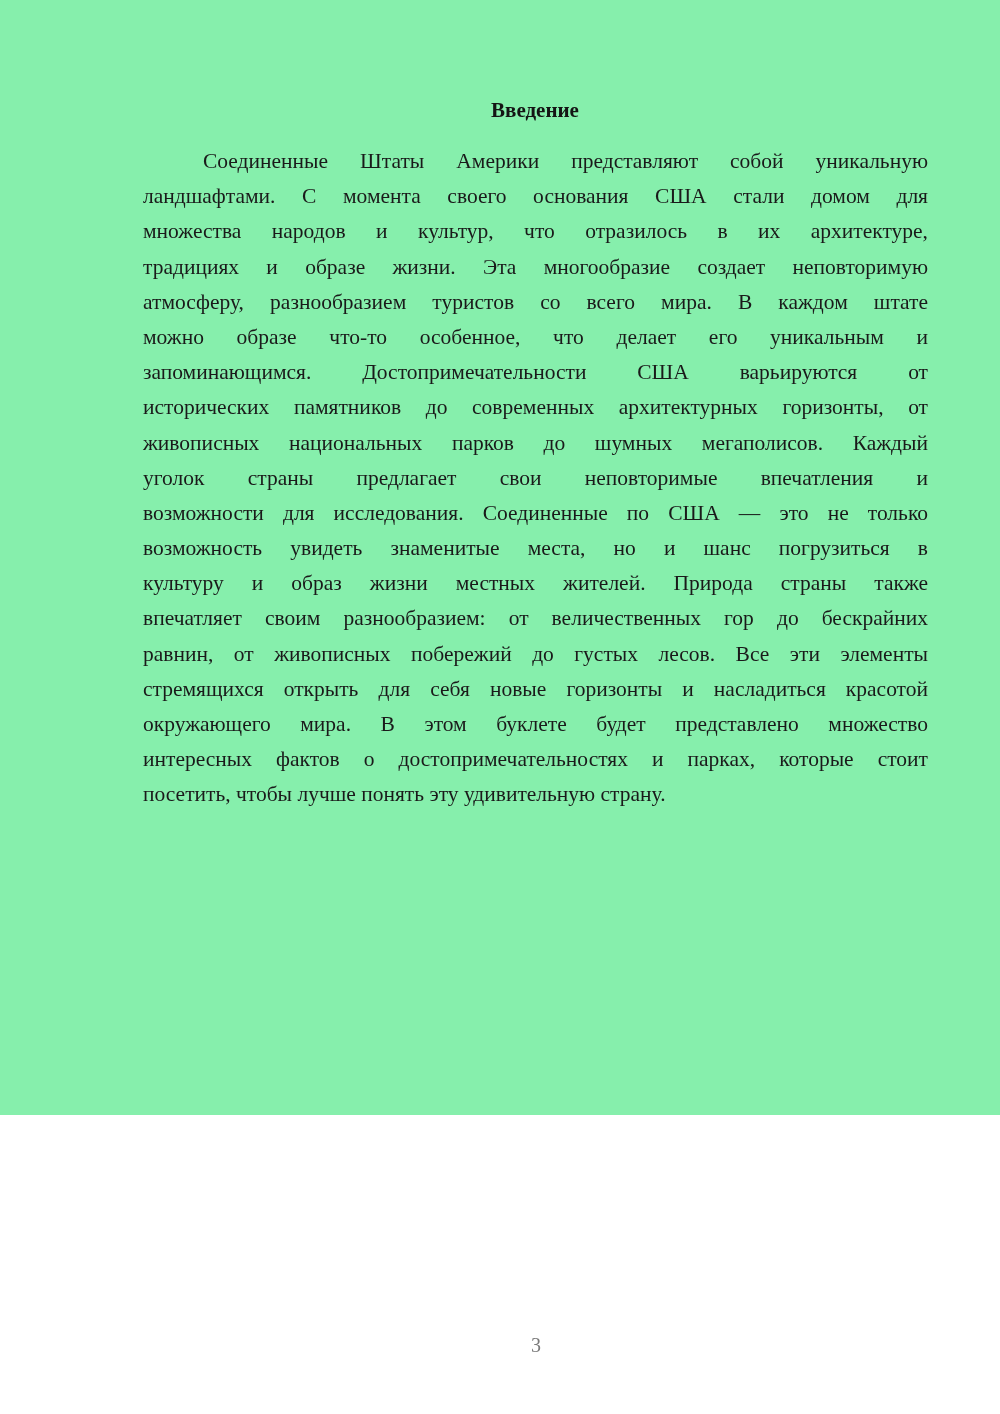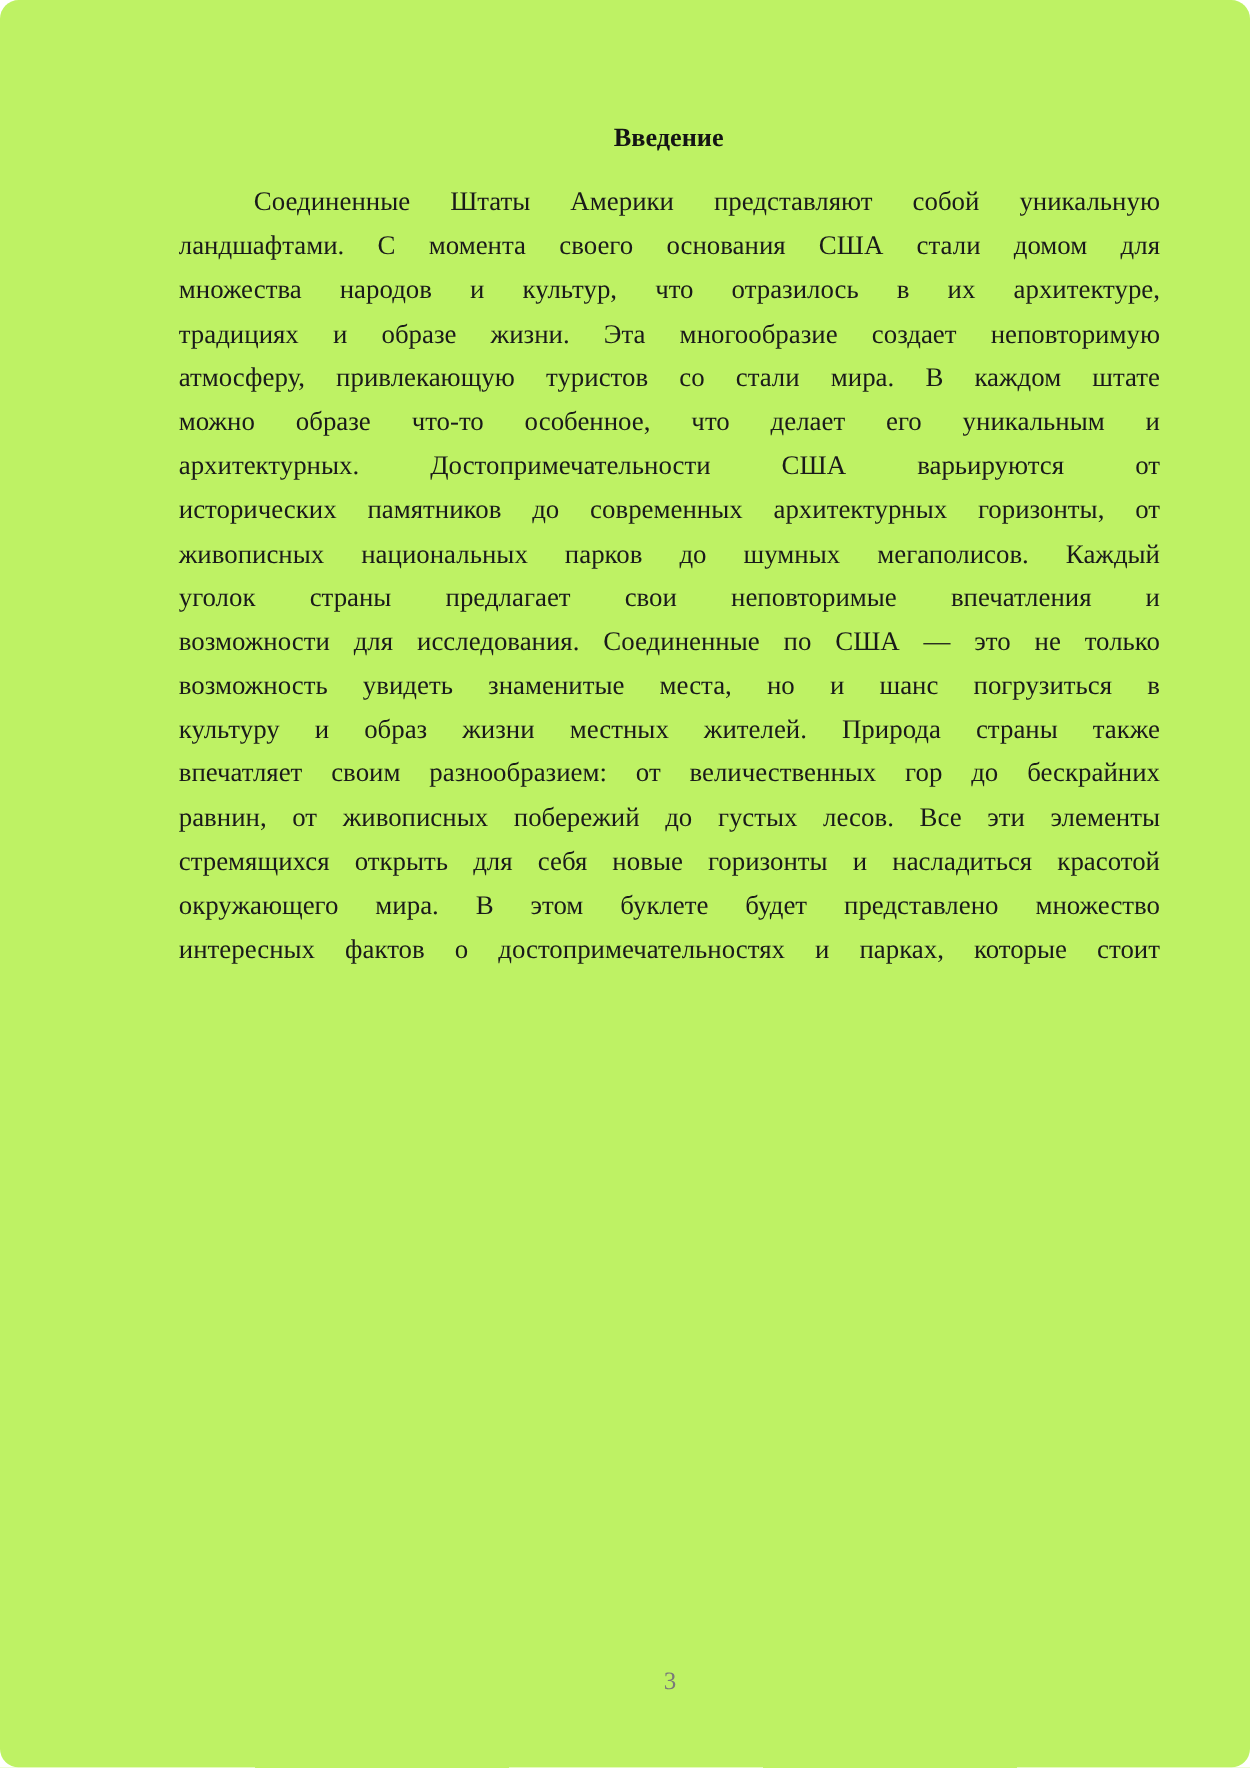--- a/index.html
+++ b/index.html
@@ -12,23 +12,22 @@
       height: 1414px;
       position: relative;
       overflow: hidden;
       font-family: "Liberation Serif", "DejaVu Serif", serif;
       color: #1a1a1a;
     }
     .page {
       position: absolute;
       left: 0; top: 0;
       width: 1000px;
-      height: 1414px;
-      background: #bef264;
-      border-radius: 15px;
+      height: 1115px;
+      background: #86efac;
     }
     .title {
       position: absolute;
       top: 96px;
       left: 0;
       width: 1070px;
       text-align: center;
       font-weight: bold;
       font-size: 21px;
       line-height: 28px;
@@ -70,30 +69,31 @@
 <body>
 
 <div class="page">
   <div class="title">Введение</div>
 
   <div class="body-text">
     <span class="line first">Соединенные Штаты Америки представляют собой уникальную</span>
     <span class="line">ландшафтами. С момента своего основания США стали домом для</span>
     <span class="line">множества народов и культур, что отразилось в их архитектуре,</span>
     <span class="line">традициях и образе жизни. Эта многообразие создает неповторимую</span>
-    <span class="line">атмосферу, привлекающую туристов со стали мира. В каждом штате</span>
+    <span class="line">атмосферу, разнообразием туристов со всего мира. В каждом штате</span>
     <span class="line">можно образе что-то особенное, что делает его уникальным и</span>
-    <span class="line">архитектурных. Достопримечательности США варьируются от</span>
+    <span class="line">запоминающимся. Достопримечательности США варьируются от</span>
     <span class="line">исторических памятников до современных архитектурных горизонты, от</span>
     <span class="line">живописных национальных парков до шумных мегаполисов. Каждый</span>
     <span class="line">уголок страны предлагает свои неповторимые впечатления и</span>
     <span class="line">возможности для исследования. Соединенные по США — это не только</span>
     <span class="line">возможность увидеть знаменитые места, но и шанс погрузиться в</span>
     <span class="line">культуру и образ жизни местных жителей. Природа страны также</span>
     <span class="line">впечатляет своим разнообразием: от величественных гор до бескрайних</span>
     <span class="line">равнин, от живописных побережий до густых лесов. Все эти элементы</span>
     <span class="line">стремящихся открыть для себя новые горизонты и насладиться красотой</span>
     <span class="line">окружающего мира. В этом буклете будет представлено множество</span>
     <span class="line">интересных фактов о достопримечательностях и парках, которые стоит</span>
+    <span class="line last">посетить, чтобы лучше понять эту удивительную страну.</span>
   </div>
 
   <div class="page-number">3</div>
 </div>
 
 </body></html>

